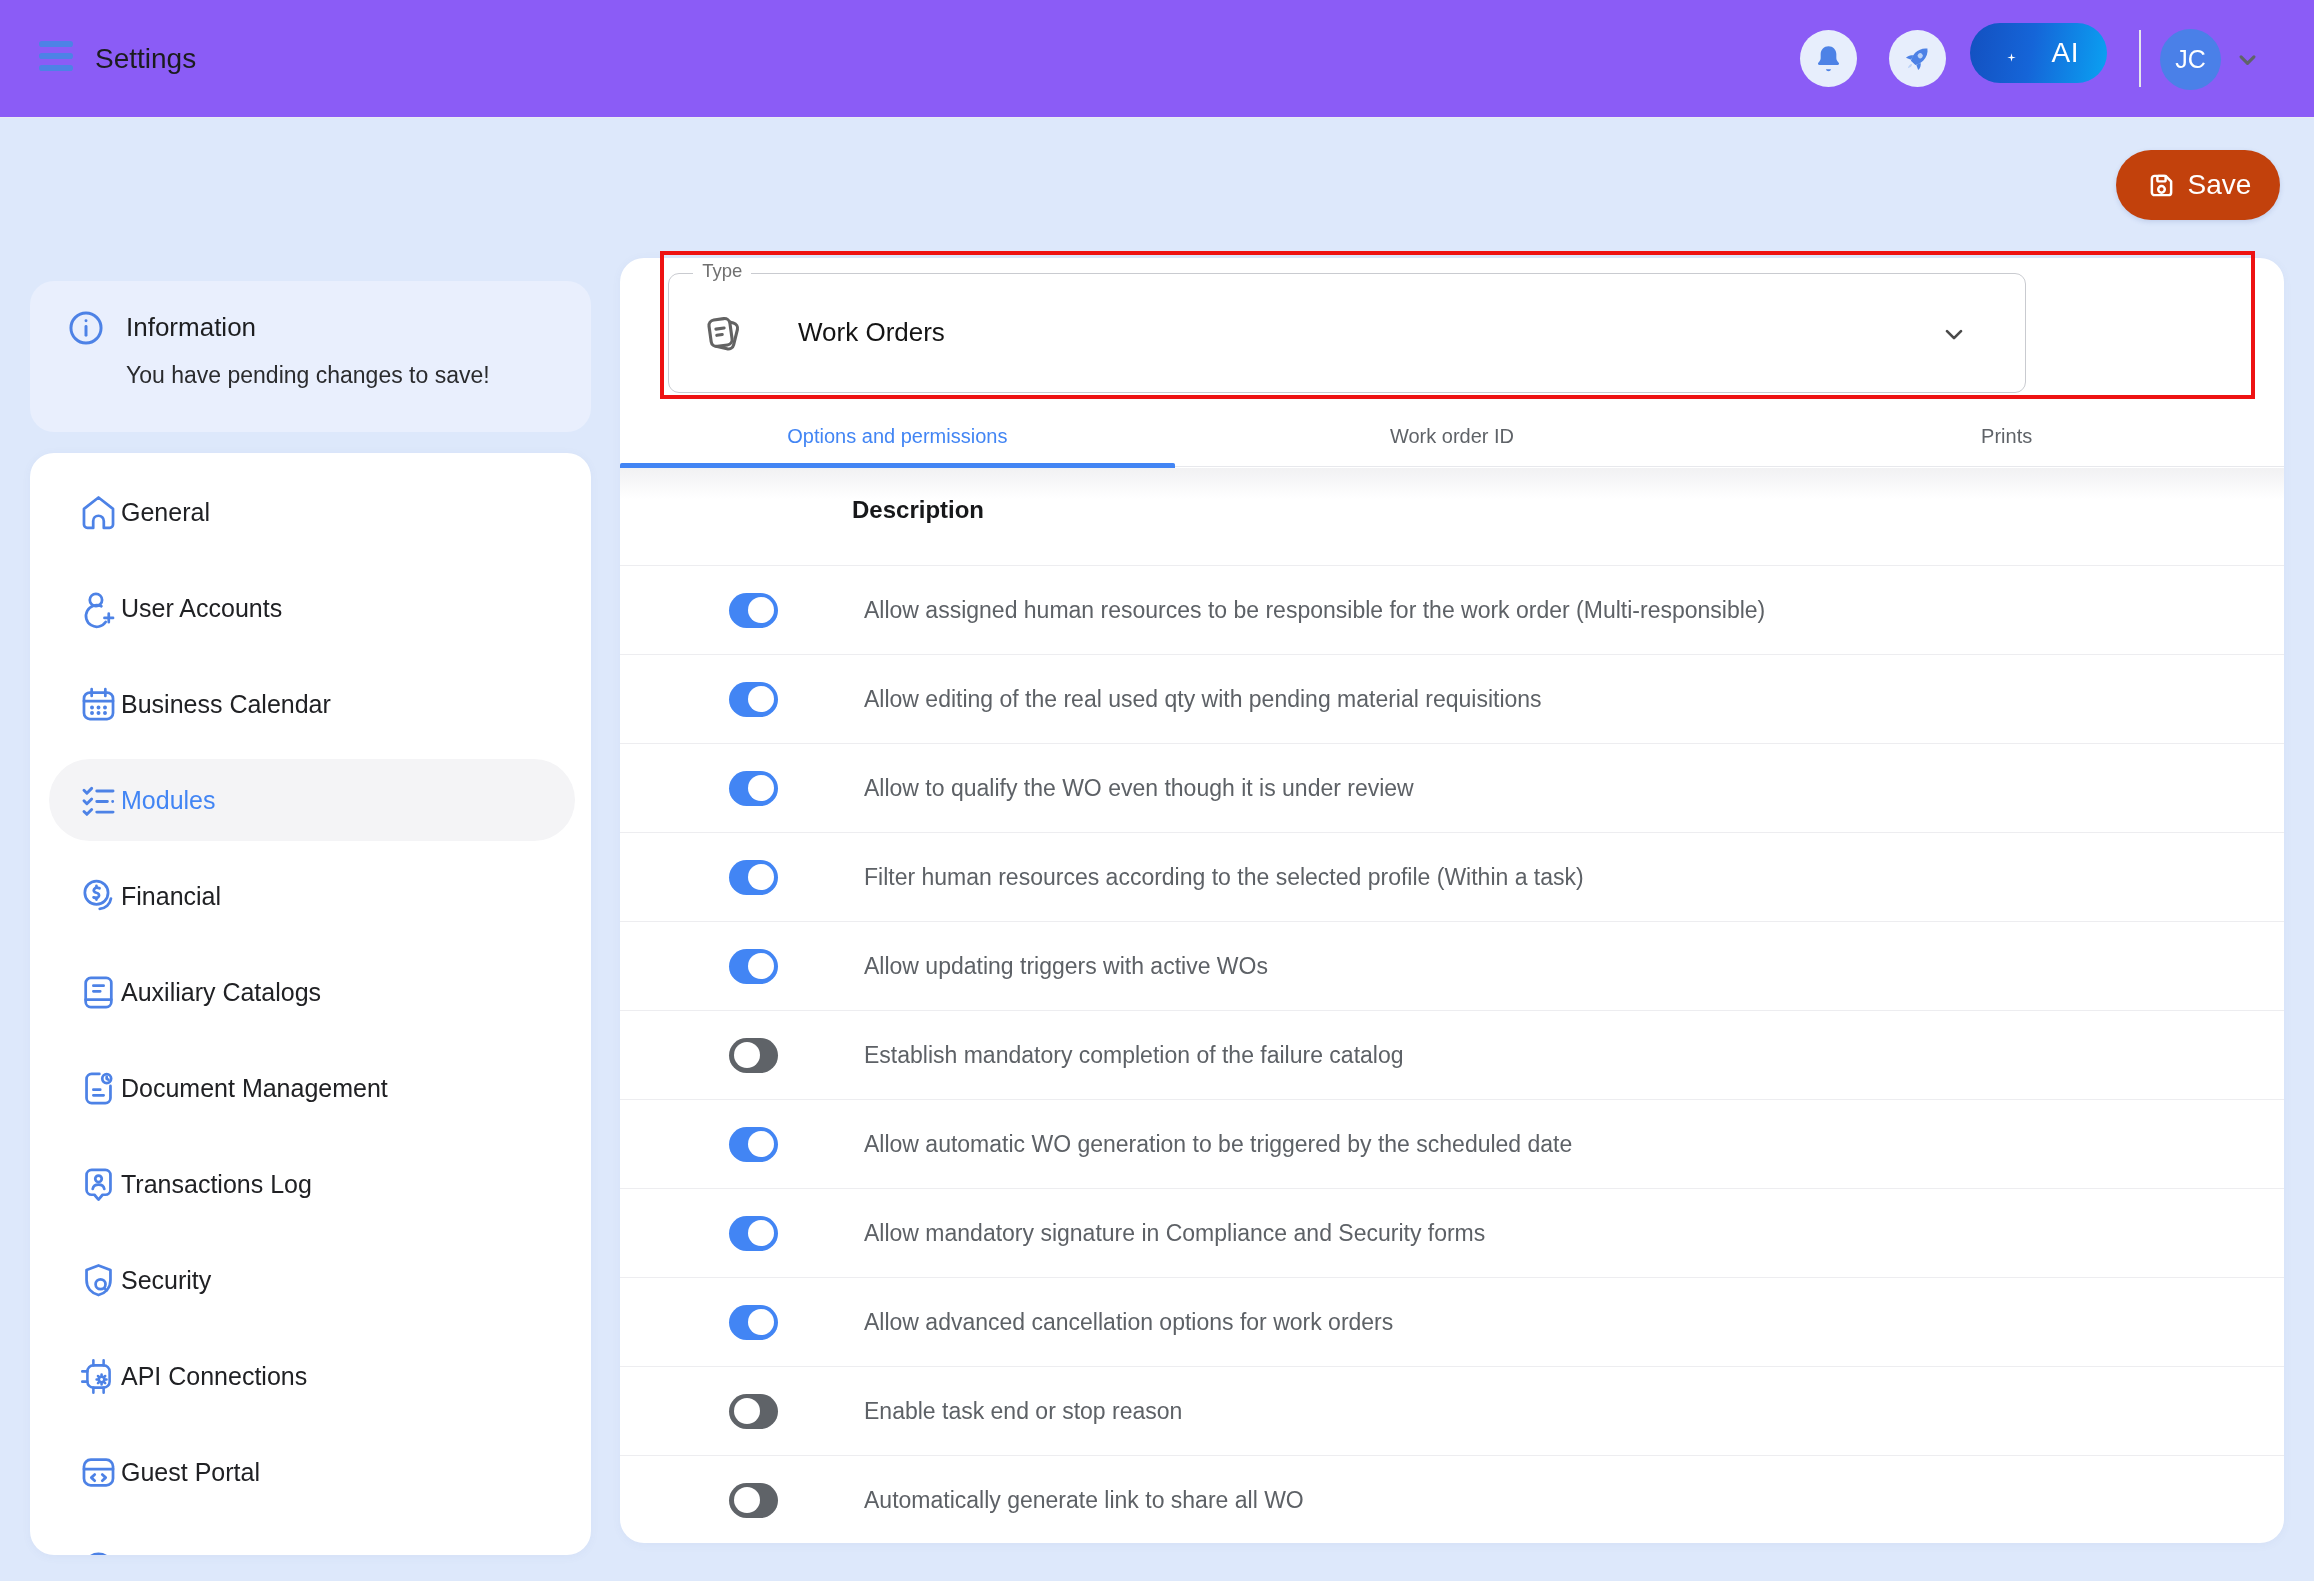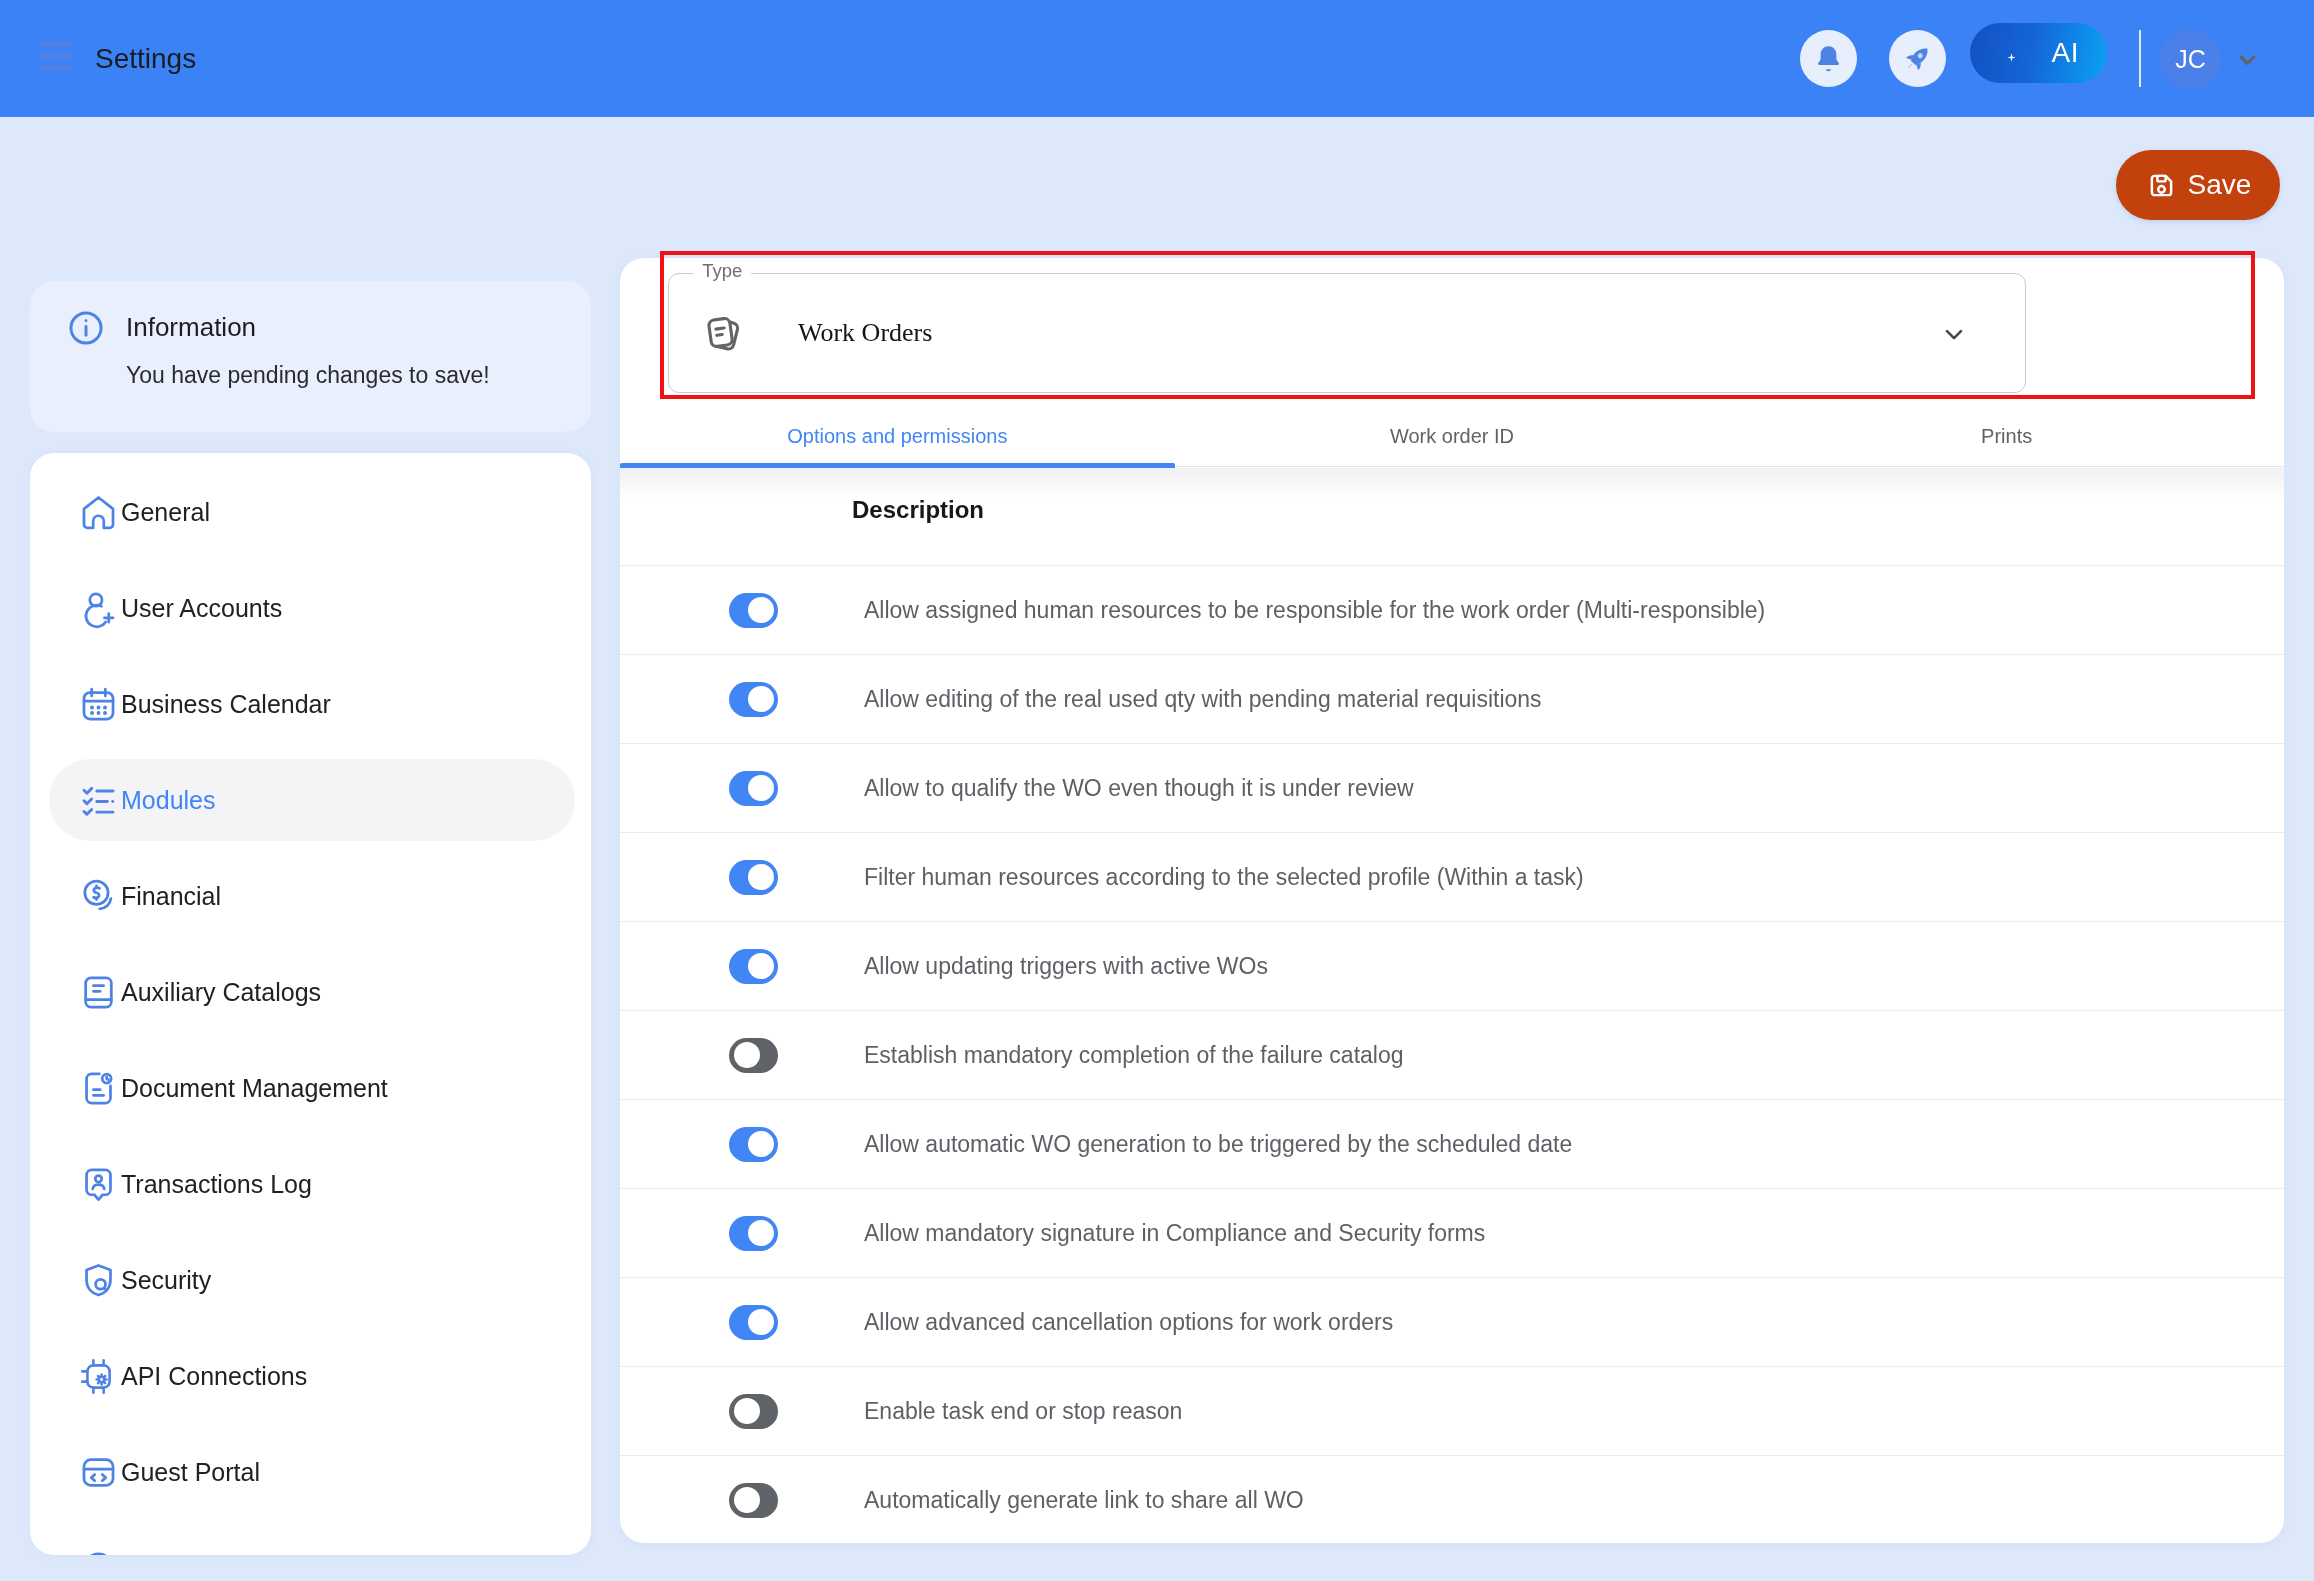--- a/index.html
+++ b/index.html
@@ -1,21 +1,21 @@
 <!DOCTYPE html>
 <html style="font-size:14.8px"><head>
 <meta charset="utf-8">
 <style>
   html,body{margin:0;padding:0;background:#c9d6ee;}
   *{box-sizing:border-box;}
   .screen{position:relative;width:2315px;height:1582px;background:#dde8fb;
     font-family:"Liberation Sans","DejaVu Sans",sans-serif;overflow:hidden;color:#1f2023;}
 
   
-  .app-header{position:absolute;left:0;top:0;width:2315px;height:118px;background:#3b82f6;border-bottom:0.9px solid #e9ebf2;z-index:5;}
+  .app-header{position:absolute;left:0;top:0;width:2315px;height:118px;background:#8b5cf6;border-bottom:0.9px solid #e9ebf2;z-index:5;}
   .hamburger{position:absolute;left:39px;top:41px;width:37px;height:37px;cursor:pointer;}
   .hamburger span{display:block;width:34px;height:5.5px;border-radius:2.8px;background:#4d82e6;margin-bottom:6.5px;}
   .page-title{position:absolute;left:95px;top:0;height:118px;display:flex;align-items:center;font-size:28px;font-weight:500;color:#1b1c1e;}
   .circle-btn{position:absolute;top:30px;width:57px;height:57px;border-radius:50%;background:#e7eefc;border:none;display:flex;align-items:center;justify-content:center;cursor:pointer;padding:0;}
   .circle-btn svg{width:33px;height:33px;}
   .btn-bell{left:1800px;}
   .btn-rocket{left:1889px;}
   .ai-pill{position:absolute;left:1970px;top:23px;width:137px;height:60px;border:none;border-radius:36px;
     background:linear-gradient(100deg,#1350c0 0%,#1565d8 45%,#0aa2f2 100%);display:flex;align-items:center;justify-content:flex-end;
     padding:0 28px 0 0;cursor:pointer;}
@@ -48,21 +48,21 @@
   .nav-label{position:relative;font-size:25px;color:#202124;}
   .nav-item.active .nav-label{color:#4285f4;}
 
   
   .main-card{position:absolute;left:620px;top:258px;width:1664px;height:1285px;background:#fff;border-radius:24px;overflow:hidden;
     box-shadow:0 1.8px 9.2px rgba(80,100,160,.05);}
   .type-field{position:absolute;left:48px;top:14.8px;width:1358px;height:120px;border:1.8px solid #c9cbd0;border-radius:11px;
     display:flex;align-items:center;cursor:pointer;}
   .type-legend{position:absolute;top:-14px;left:24px;background:#fff;padding:0 9.2px;font-size:18.5px;color:#707070;}
   .type-ic{width:44px;height:44px;margin-left:31px;color:#636363;}
-  .type-value{margin-left:54px;font-size:26px;color:#141414;font-family:Liberation Serif, serif;}
+  .type-value{margin-left:54px;font-size:26px;color:#141414;}
   .type-chevron{position:absolute;right:57px;top:46px;width:28px;height:28px;color:#4a4a4a;}
 
   .tabs{position:absolute;left:0;top:148px;width:100%;height:61px;display:flex;border-bottom:1.8px solid #e7e8ec;}
   .tab{flex:1;display:flex;align-items:center;justify-content:center;font-size:20px;font-weight:500;color:#5f6368;cursor:pointer;position:relative;}
   .tab.active{color:#4285f4;}
   .tab.active::after{content:"";position:absolute;left:0;right:0;bottom:-1.8px;height:4.6px;background:#4285f4;border-radius:1.8px 1.8px 0 0;}
 
   .tab-fade{position:absolute;left:0;top:210px;width:100%;height:31px;background:linear-gradient(#f1f1f3,#ffffff);}
   .desc-header{position:absolute;left:232px;top:233px;height:37px;line-height:37px;font-size:24px;font-weight:bold;color:#17181a;}
 

